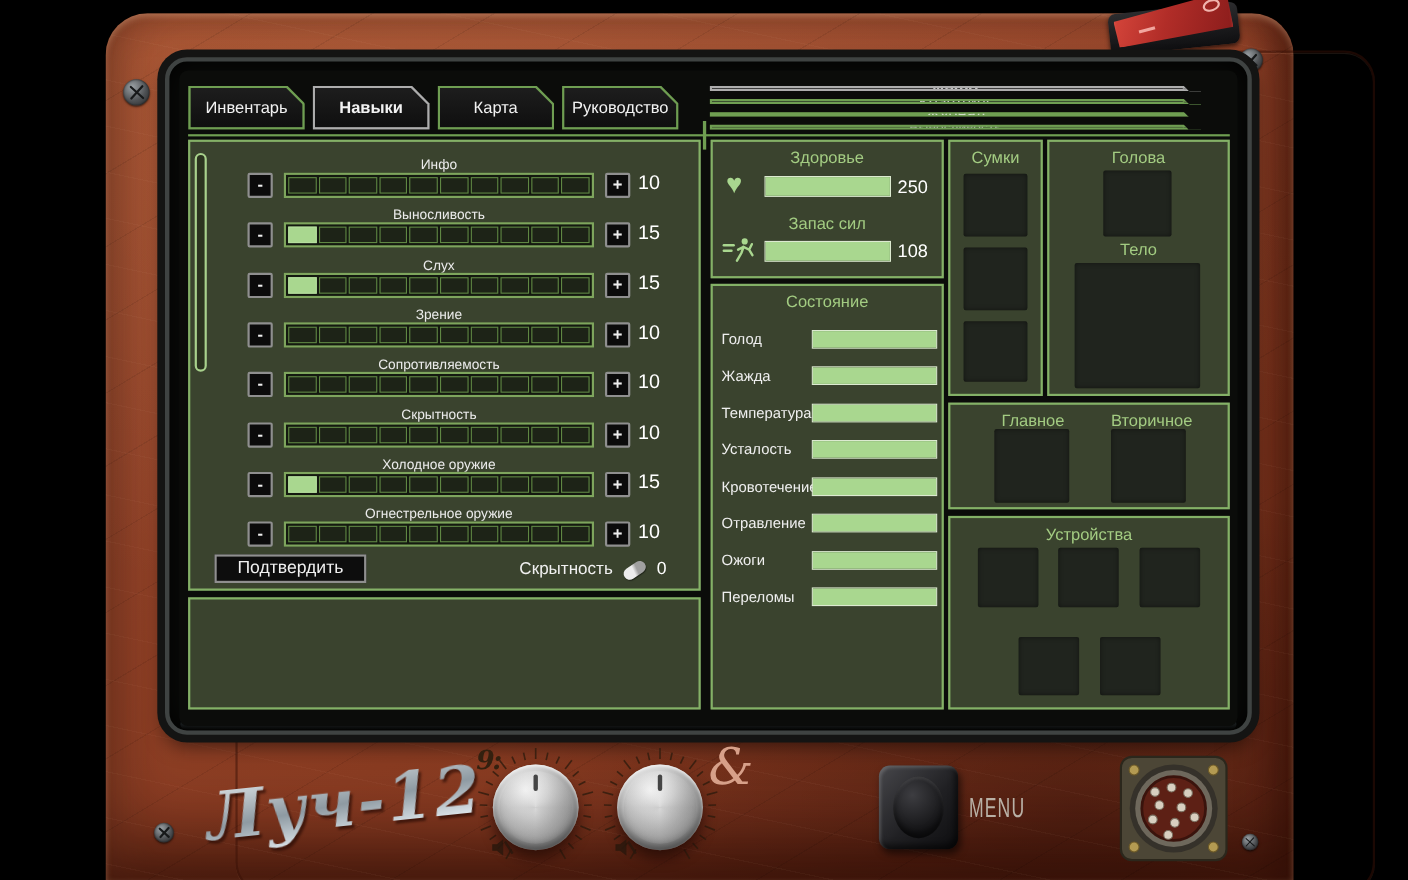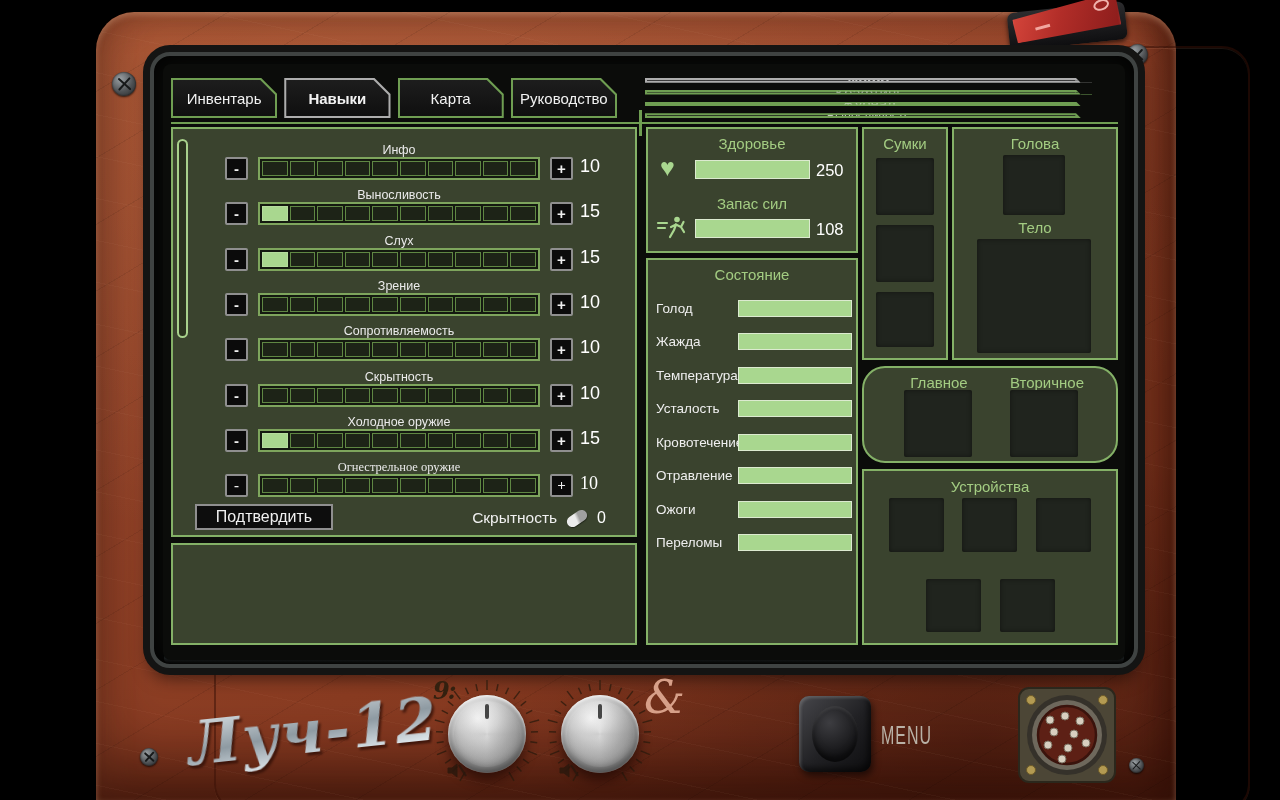--- a/index.html
+++ b/index.html
@@ -74,21 +74,21 @@
   .divider-tick { position:absolute; left:639px; top:110px; width:3px; height:26px; background:#6f9e52; }
 
   
   .panel { position:absolute; background:#3a432e; border:2px solid #84b167; }
   .skills-panel   { left:171px; top:127px; width:466px; height:410px; }
   .empty-panel    { left:171px; top:543px; width:466px; height:102px; }
   .vitals-panel   { left:646px; top:127px; width:212px; height:126px; }
   .condition-panel{ left:646px; top:258px; width:212px; height:387px; }
   .bags-panel     { left:862px; top:127px; width:86px;  height:233px; }
   .headbody-panel { left:952px; top:127px; width:166px; height:233px; }
-  .mainsec-panel  { left:862px; top:366px; width:256px; height:97px;border-radius:23px; }
+  .mainsec-panel  { left:862px; top:366px; width:256px; height:97px; }
   .devitems-panel { left:862px; top:469px; width:256px; height:176px; }
 
   .panel-title { position:absolute; left:0; width:100%; text-align:center; color:#a3cc82; font-size:15px; }
 
   
   .v-gauge { position:absolute; left:177px; top:139px; width:11px; height:199px;
     border:2px solid #a8d18c; border-radius:6px; background:#2b331f; }
   .skill-row { position:absolute; left:0; width:100%; height:44px; }
   .skill-label { position:absolute; left:85px; width:282px; top:0; text-align:center; font-size:12.5px; color:#ebebeb; }
   .sbtn { position:absolute; top:14px; width:23px; height:23px; background:#0b0b0b; border:2px solid #8f8f8f;
@@ -362,21 +362,21 @@
           <div class="seg"></div>
           <div class="seg"></div>
           <div class="seg"></div>
           <div class="seg"></div>
           <div class="seg"></div>
           <div class="seg"></div>
         </div>
         <button class="sbtn plus">+</button>
         <div class="skill-value">15</div>
       </div>
-      <div class="skill-row" style="top: 331.1px; font-family: Liberation Serif, serif;">
+      <div class="skill-row" style="top: 331.1px;">
         <div class="skill-label">Огнестрельное оружие</div>
         <button class="sbtn minus">-</button>
         <div class="segbar">
           <div class="seg"></div>
           <div class="seg"></div>
           <div class="seg"></div>
           <div class="seg"></div>
           <div class="seg"></div>
           <div class="seg"></div>
           <div class="seg"></div>

